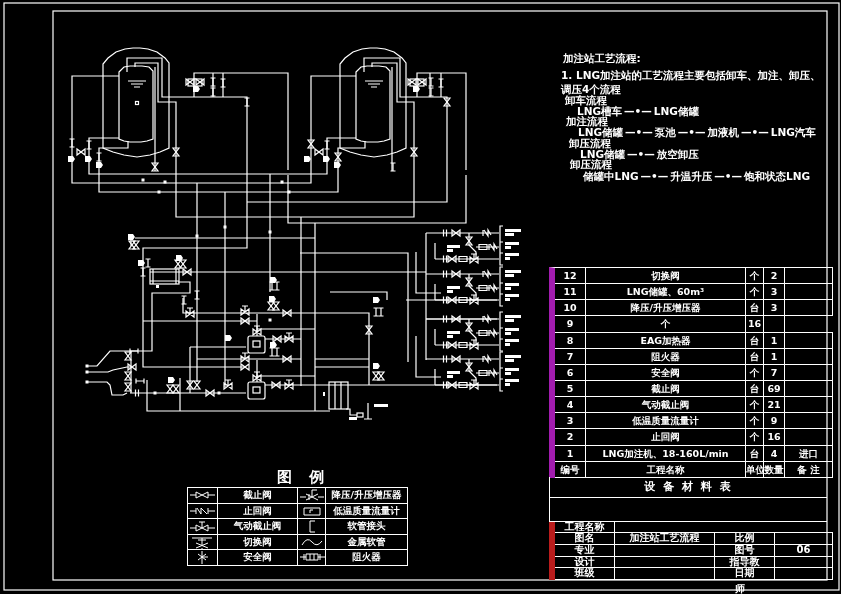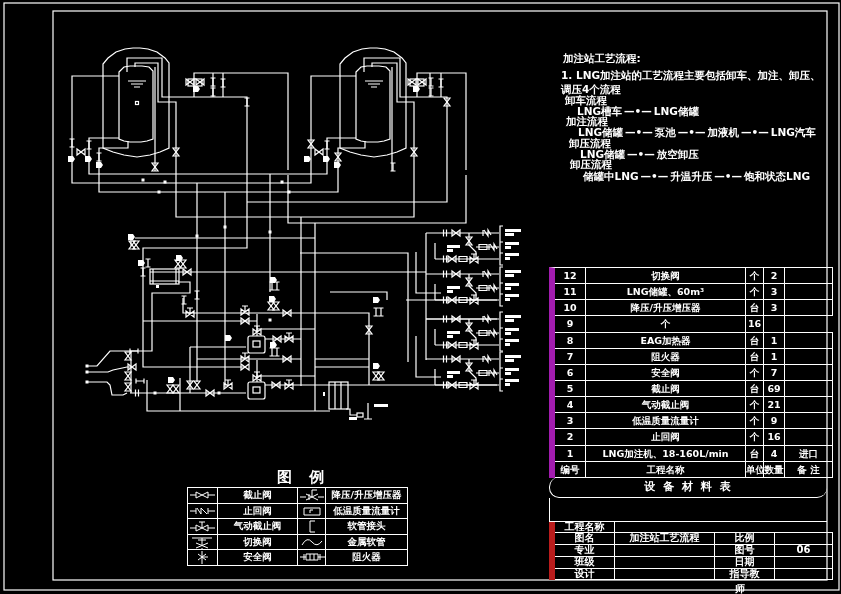--- a/index.html
+++ b/index.html
@@ -10,21 +10,21 @@
   svg.sheet .f { fill:#fff; stroke:none; }
   svg.sheet .frame { stroke-width:2; }
   .txt { position:absolute; white-space:nowrap; font-weight:bold; font-size:10.5px; line-height:12px;text-align:right; }
   .steps span { display:inline-block; }
   .conn { margin:0 2px; }
   
   .equip { position:absolute; left:549px; top:267px; width:278px; border-top:1px solid #fff; border-left:6px solid #a21caf; }
   .erow { display:grid; grid-template-columns:31px 160px 18px 21px 48px; height:15.15px; border-bottom:1px solid #fff; }
   .erow > div { border-right:1px solid #fff; text-align:center; font-size:9.5px; line-height:15px; font-weight:bold; overflow:visible; white-space:nowrap; }
   .caption-row { position:absolute; left:549px; top:477px; width:277px; height:20px; border-left:1px solid #fff; border-bottom:1px solid #fff;
-                 text-align:center; font-size:11px; font-weight:bold; line-height:20px; letter-spacing:2px;border-radius:10px; }
+                 text-align:center; font-size:11px; font-weight:bold; line-height:20px; letter-spacing:2px; }
   .blank-row { position:absolute; left:549px; top:498px; width:277px; height:23px; border-left:1px solid #fff; border-bottom:1px solid #fff; }
   .tblock { position:absolute; left:549px; top:522px; width:278px; border-left:6px solid #b91c1c; }
   .trow { display:grid; grid-template-columns:60px 100px 60px 58px; border-bottom:1px solid #fff; }
   .trow > div { border-right:1px solid #fff; text-align:center; font-size:10px; font-weight:bold; line-height:10.5px; white-space:nowrap; overflow:visible; }
   .trow.first { grid-template-columns:60px 218px; }
   .wrap-char { position:absolute; left:735px; top:582px; font-size:10px; font-weight:bold; }
   
   .legend-title { position:absolute; left:277px; top:468px; font-size:15px; font-weight:bold; letter-spacing:6px; }
   .legend { position:absolute; left:187px; top:487px; width:220px; border-top:1px solid #fff; border-left:1px solid #fff; }
   .lrow { display:grid; grid-template-columns:30px 80px 28px 82px; height:14.6px; border-bottom:1px solid #fff; }
@@ -421,32 +421,32 @@
     <div>加注站工艺流程</div>
     <div>比例</div>
     <div></div>
   </div>
   <div class="trow" style="height:11px">
     <div>专业</div>
     <div></div>
     <div>图号</div>
     <div>06</div>
   </div>
+  <div class="trow" style="height:10px">
+    <div>设计</div>
+    <div></div>
+    <div>指导教</div>
+    <div></div>
+  </div>
   <div class="trow" style="height:11px">
     <div>班级</div>
     <div></div>
     <div>日期</div>
     <div></div>
   </div>
-  <div class="trow" style="height:10px">
-    <div>设计</div>
-    <div></div>
-    <div>指导教</div>
-    <div></div>
-  </div>
 </div>
 <div class="wrap-char">师</div>
 
 <div class="legend-title">图 例</div>
 <div class="legend" id="legend">
     <div class="lrow">
       <div>
         <svg width="28" height="15">
           <path d="M2,7 H8 M8,4 V10 M8,4 L20,10 M8,10 L20,4 M20,4 V10 M20,7 H27"></path>
         </svg>

